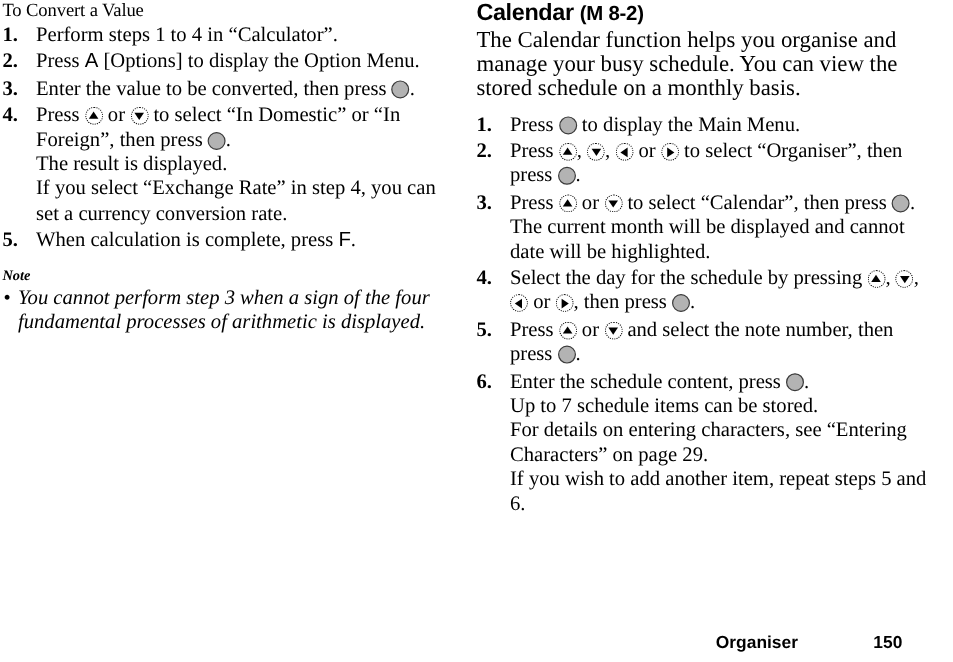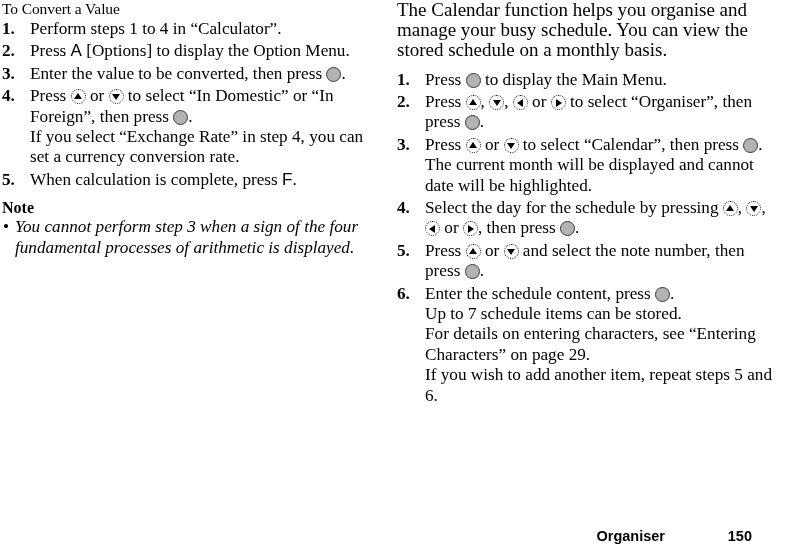--- a/index.html
+++ b/index.html
@@ -87,21 +87,22 @@
     text-align: left;
   }
   .step .body { display: block; }
   .step .sub {
     display: block;
   }
 
   
   .note-head {
     font-weight: 700;
-    font-size: 16px;
+    font-style: italic;
+    font-size: 12px;
     line-height: 18px;
     margin: 0;
   }
   .note-item {
     position: relative;
     padding-left: 13px;
     font-style: italic;
     font-size: 17.2px;
     line-height: 20.4px;
   }
@@ -199,37 +200,41 @@
           <span class="num">2.</span>
           <span class="body">Press <span class="softkey">A</span> [Options] to display the Option Menu.</span>
         </li>
         <li class="step">
           <span class="num">3.</span>
           <span class="body">Enter the value to be converted, then press <span class="k k-center"></span>.</span>
         </li>
         <li class="step">
           <span class="num">4.</span>
           <span class="body">Press <span class="k k-dir k-up"><span class="tri"></span></span> or <span class="k k-dir k-down"><span class="tri"></span></span> to select “In Domestic” or “In Foreign”, then press <span class="k k-center"></span>.</span>
+          <span class="sub">The result is displayed.</span>
           <span class="sub">If you select “Exchange Rate” in step 4, you can set a currency conversion rate.</span>
         </li>
         <li class="step">
           <span class="num">5.</span>
           <span class="body">When calculation is complete, press <span class="softkey">F</span>.</span>
         </li>
       </ol>
 
     <div style="margin-top:9px;">
       <div class="note-head">Note</div>
       <div id="note-items">
           <div class="note-item"><span class="bullet">•</span>You cannot perform step 3 when a sign of the four fundamental processes of arithmetic is displayed.</div>
         </div>
     </div>
   </div>
 
   <div class="col col-right">
+    <h1 class="sec-head-big">
+      <span>Calendar</span><span class="nbsp-gap"></span><span class="mref">(M 8-2)</span>
+    </h1>
     <p class="para">The Calendar function helps you organise and manage your busy schedule. You can view the stored schedule on a monthly basis.</p>
     <ol class="steps" id="right-steps" style="margin-top:9px;">
         <li class="step">
           <span class="num">1.</span>
           <span class="body">Press <span class="k k-center"></span> to display the Main Menu.</span>
         </li>
         <li class="step">
           <span class="num">2.</span>
           <span class="body">Press <span class="k k-dir k-up"><span class="tri"></span></span>, <span class="k k-dir k-down"><span class="tri"></span></span>, <span class="k k-dir k-left"><span class="tri"></span></span> or <span class="k k-dir k-right"><span class="tri"></span></span> to select “Organiser”, then press <span class="k k-center"></span>.</span>
         </li>

